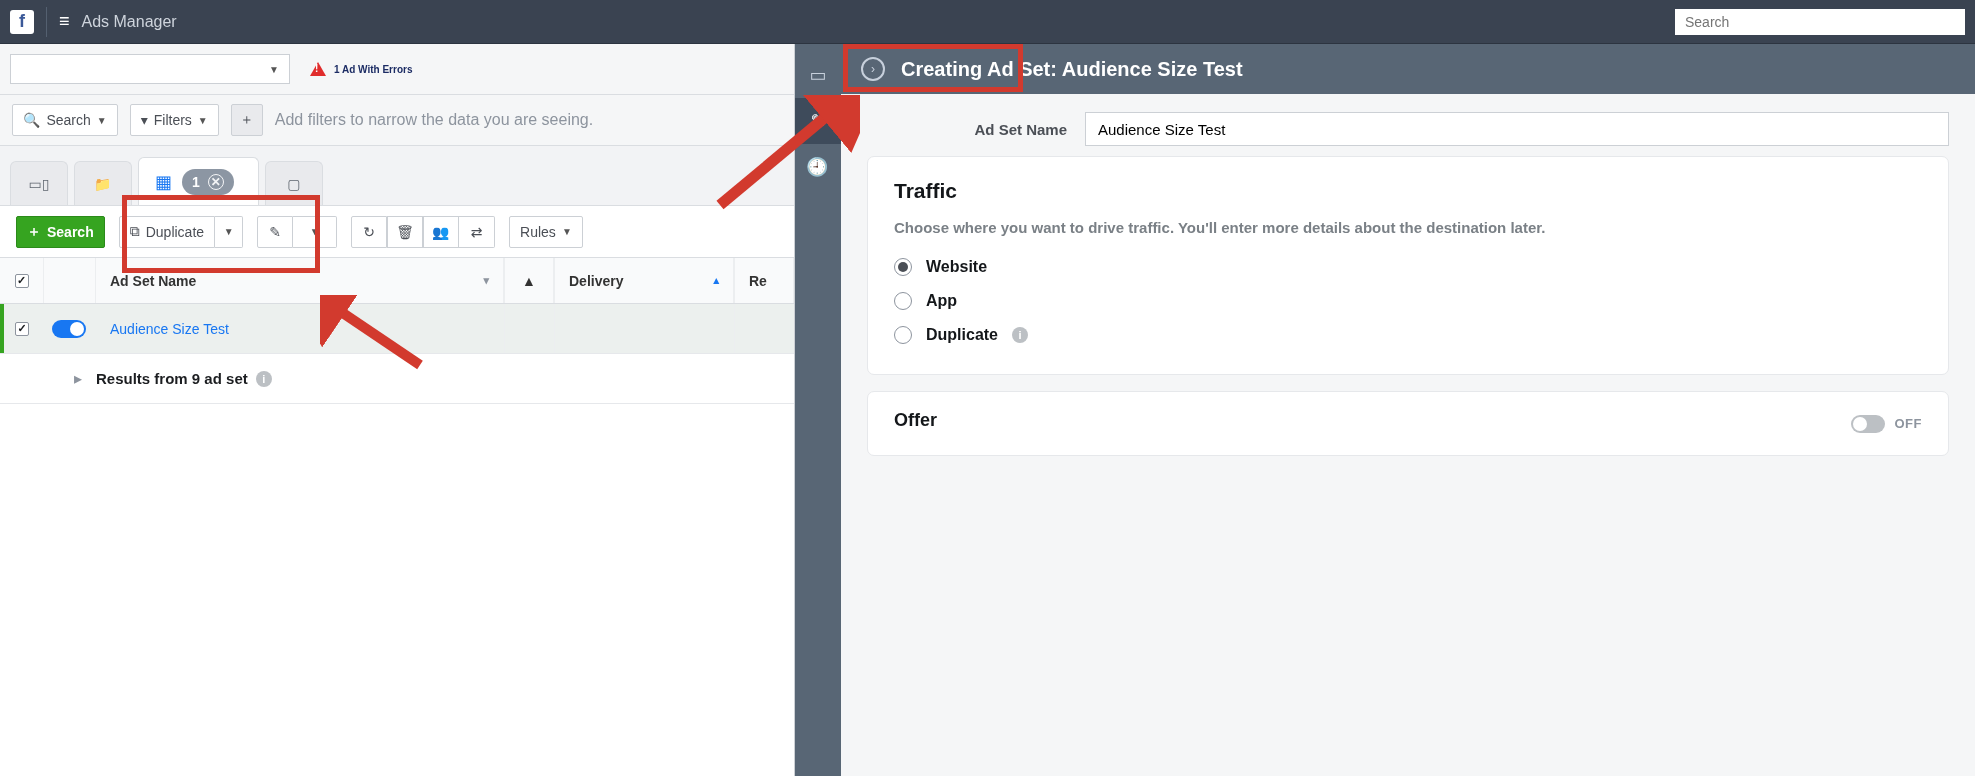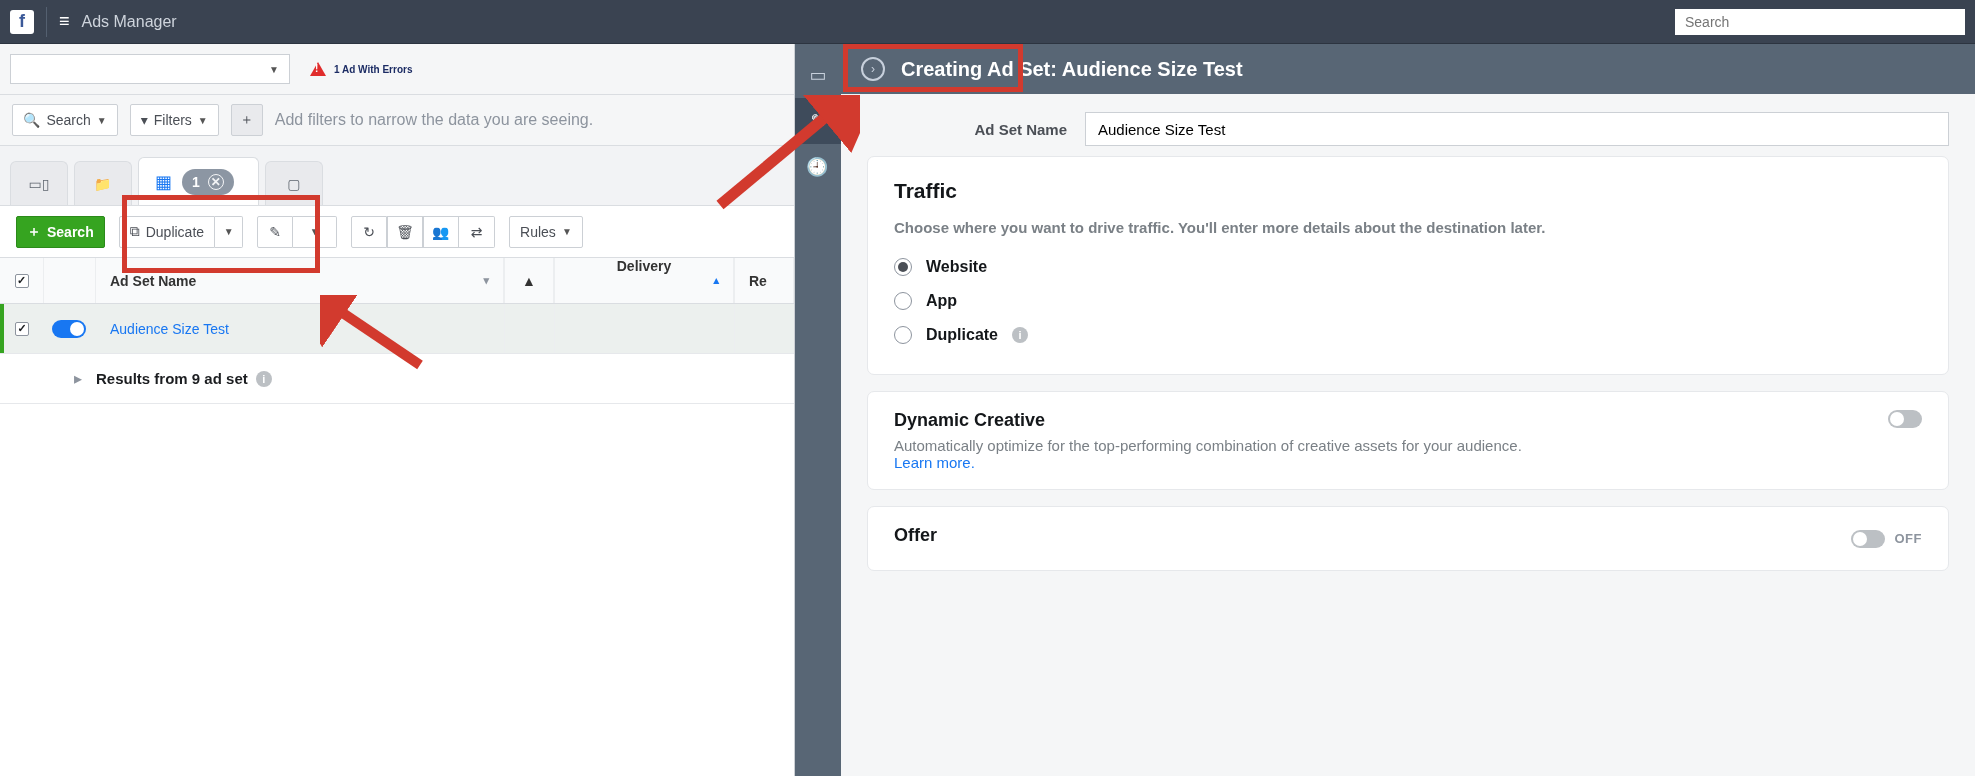--- a/index.html
+++ b/index.html
@@ -55,21 +55,21 @@
   .btn.icon-only { width: 36px; padding: 0; justify-content: center; }
 
   
   .table { flex: 1; background: #fff; }
   .thead { display: flex; height: 46px; border-bottom: 1px solid #dadde1; align-items: center; background: #f9fafb; }
   .th, .td { padding: 0 14px; font-size: 14px; color: #1c1e21; display: flex; align-items: center; height: 100%; }
   .col-chk { width: 44px; justify-content:center; }
   .col-toggle { width: 52px; padding:0 8px; }
   .col-name { flex: 1; min-width: 300px; position: relative; }
   .col-warn { width: 50px; justify-content:center; color:#8d949e;}
-  .col-delivery { width: 180px; color: #1877f2; font-weight:600;flex-direction:column;}
+  .col-delivery { width: 180px; color: #1877f2; font-weight:600;}
   .col-delivery .sort-up { color:#1877f2; margin-left:auto; font-size:11px;}
   .col-name .sort { margin-left:auto; color:#8d949e; font-size:11px;}
   .col-re { width: 60px; }
   .trow { display: flex; height: 50px; border-bottom: 1px solid #e6e8eb; align-items: center; }
   .trow.selected { background: #ecf0ee; position: relative; }
   .trow.selected::before { content:""; position:absolute; left:0; top:0; bottom:0; width:4px; background:#36a420;}
   .toggle-sw { width: 34px; height: 18px; border-radius: 10px; background: #1877f2; position: relative; }
   .toggle-sw.off { background: #bcc0c4; }
   .toggle-sw .knob { width: 14px; height: 14px; background:#fff; border-radius:50%; position:absolute; top:2px; right:2px; }
   .toggle-sw.off .knob { left:2px; right:auto; }
@@ -298,34 +298,20 @@
           <span class="radio"></span>
           <span class="radio-label">App</span>
         </div>
         <div class="radio-row">
           <span class="radio"></span>
           <span class="radio-label">Duplicate</span>
           <span class="info-i">i</span>
         </div>
       </div>
 
-      <div class="card sub">
-        <div class="card-row">
-          <div>
-            <h3>Dynamic Creative</h3>
-            <div class="sub-desc">
-              <span>Automatically optimize for the top-performing combination of creative assets for your audience.</span>
-              <br><a href="#">Learn more.</a>
-            </div>
-          </div>
-          <span class="toggle-sw off">
-              <span class="knob"></span>
-            </span>
-        </div>
-      </div>
 
       <div class="card sub">
         <div class="offer-row">
           <h3>Offer</h3>
           <div style="display:flex; align-items:center; gap:10px;">
             <span class="toggle-sw off">
                 <span class="knob"></span>
               </span>
             <span class="off-label">OFF</span>
           </div>

